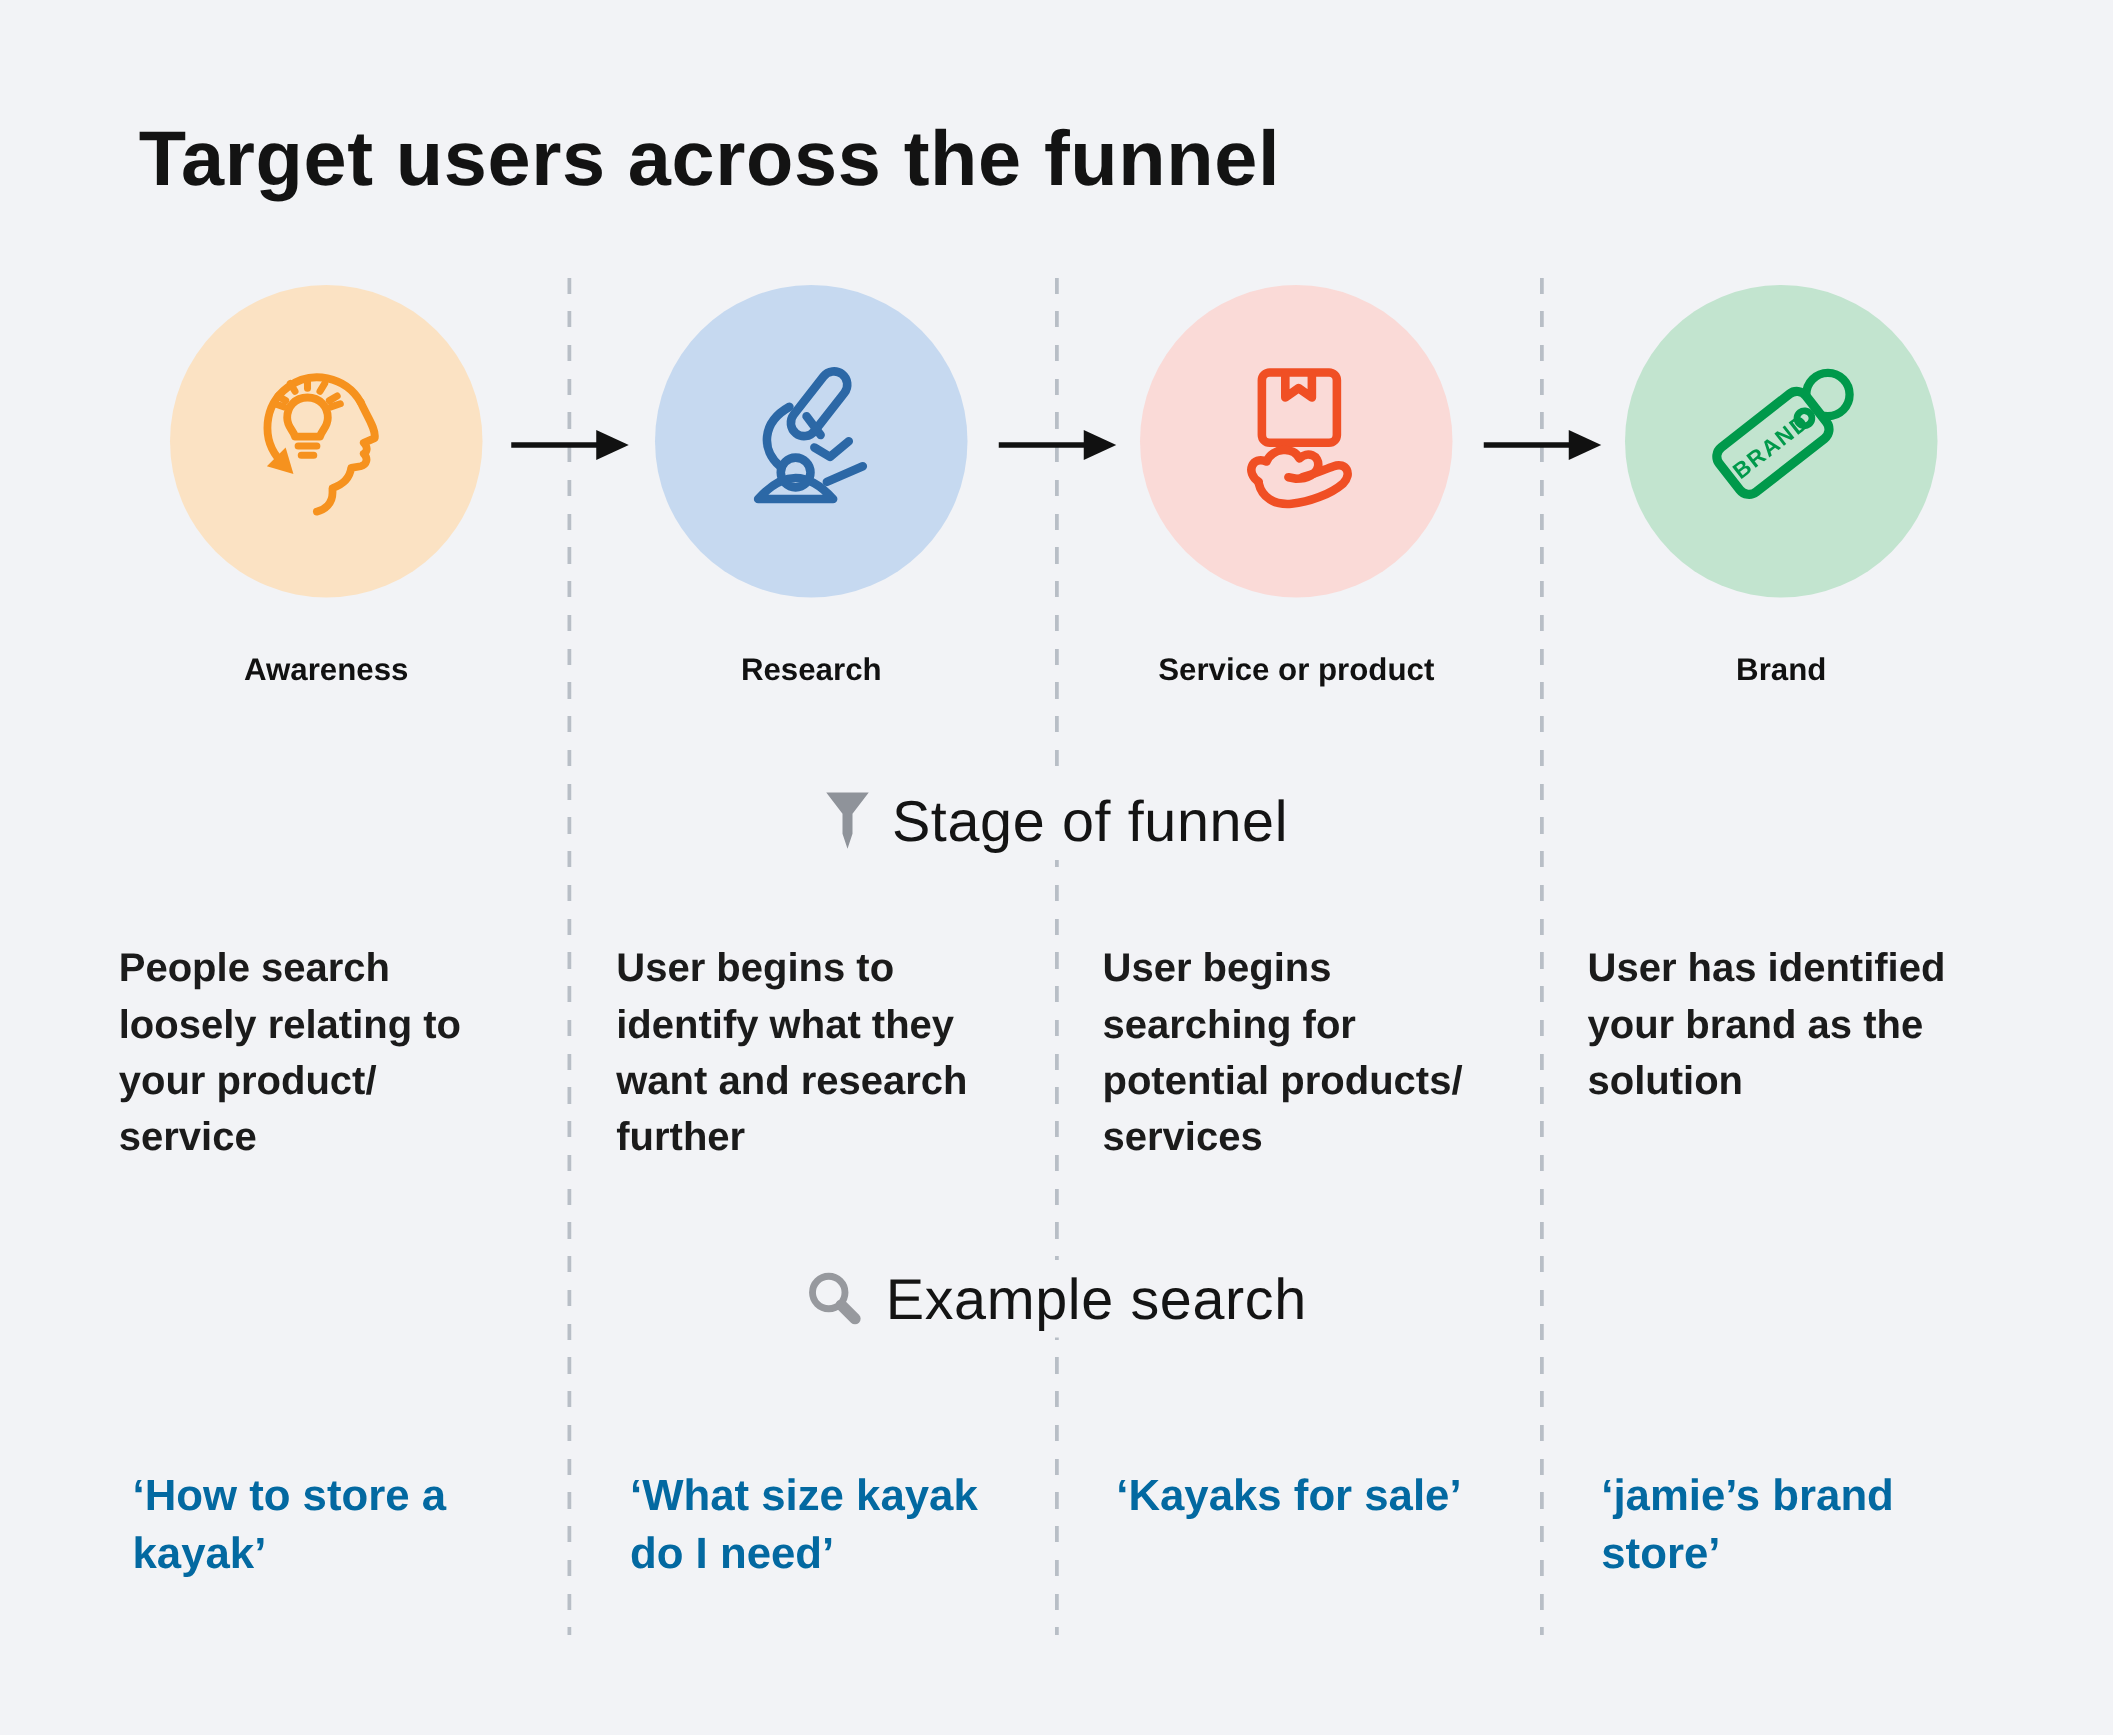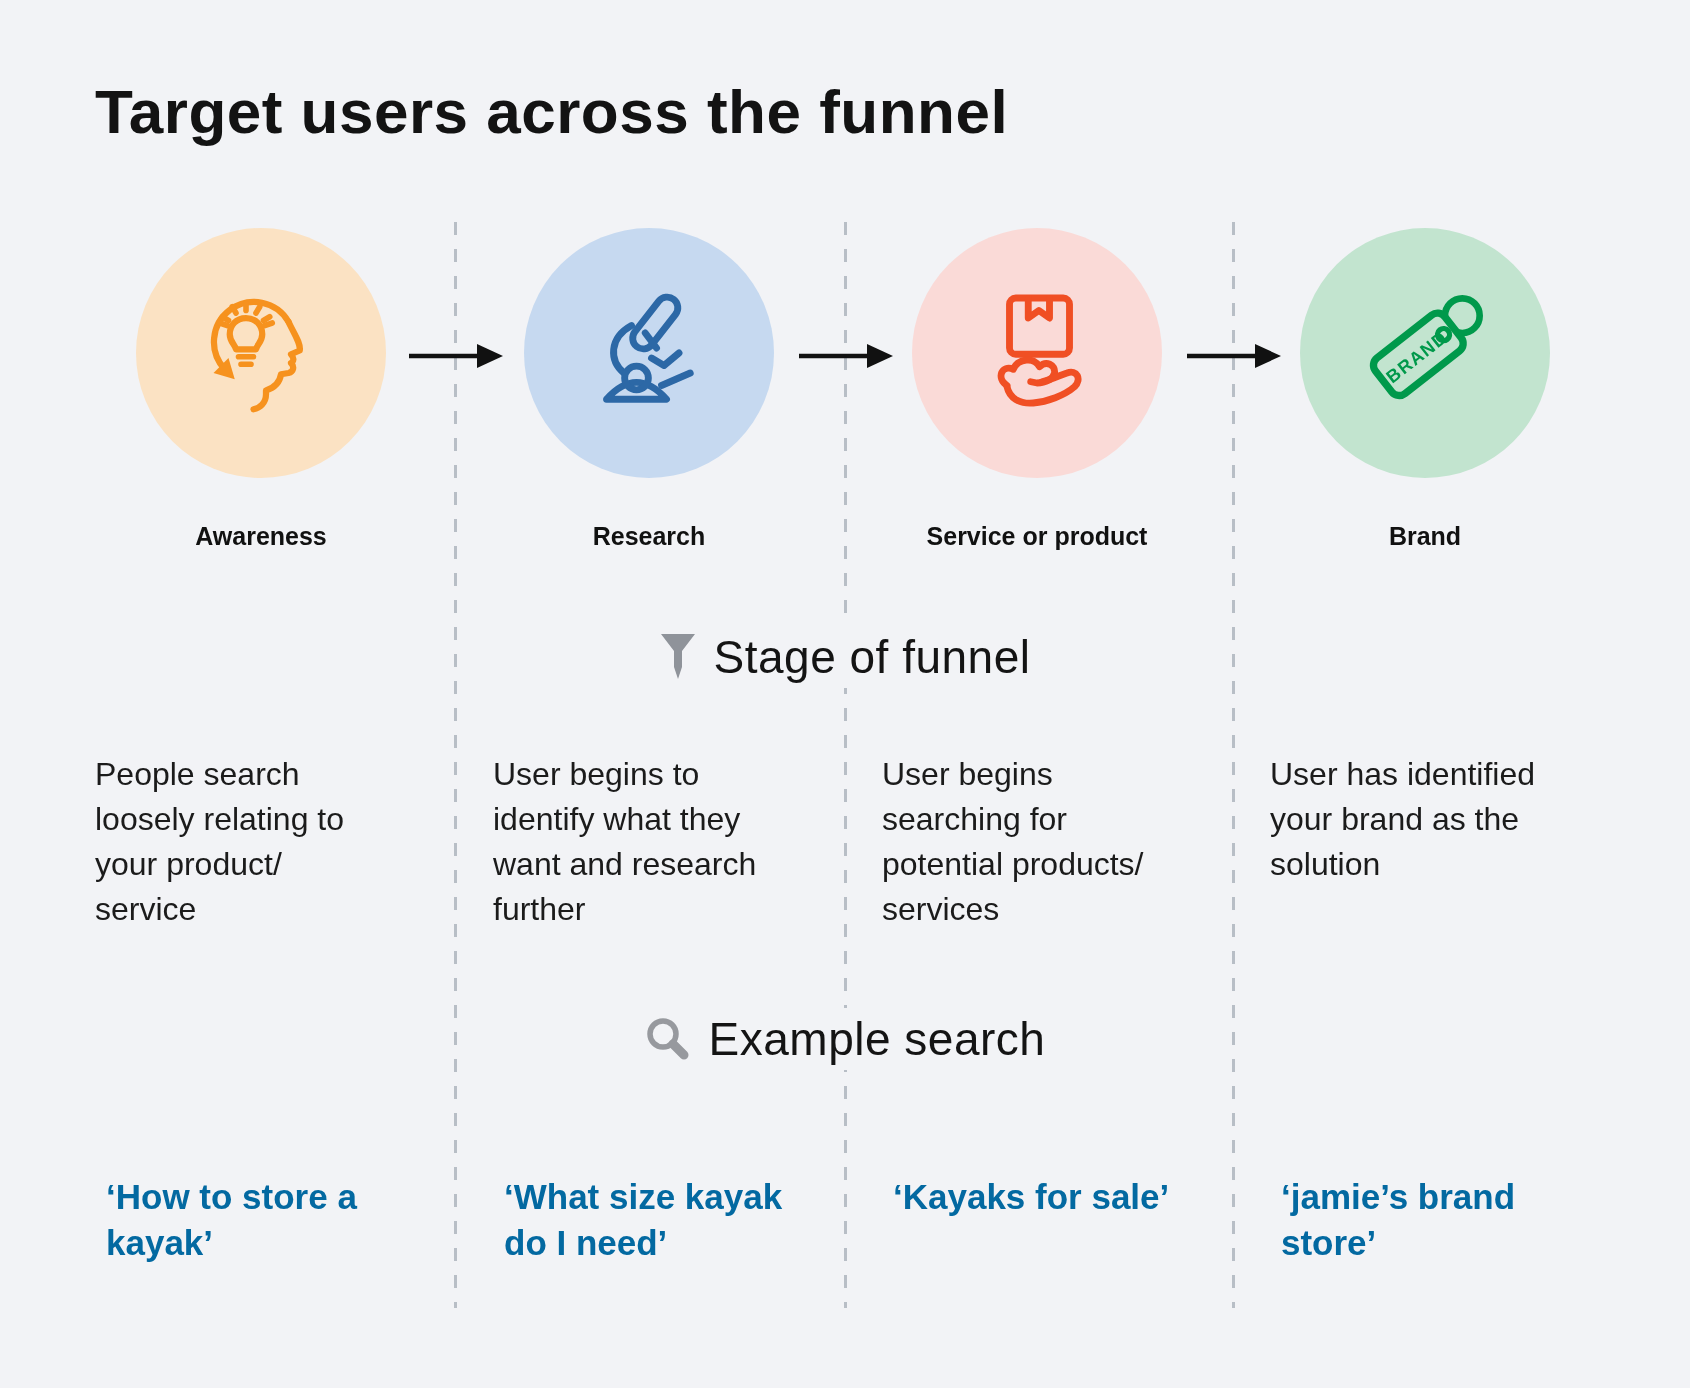--- a/index.html
+++ b/index.html
@@ -1,21 +1,21 @@
 <!DOCTYPE html>
 <html><head>
 <meta charset="utf-8">
 <style>
   html,body{margin:0;padding:0;background:#F2F3F6;}
   #canvas{
     position:relative;width:1690px;height:1388px;background:#F2F3F6;
     font-family:"Liberation Sans", sans-serif;color:#161616;overflow:hidden;
   }
   .title{
-    position:absolute;left:95px;top:76px;margin:0;
+    position:absolute;left:95px;top:76px;margin:16px;
     font-size:62px;font-weight:600;letter-spacing:.5px;color:#131313;
   }
   .dash{
     position:absolute;top:222px;height:1086px;width:3px;z-index:0;
     background:repeating-linear-gradient(to bottom,#B8BEC6 0 13px,transparent 13px 27px);
   }
   .circle{
     position:absolute;top:228px;width:250px;height:250px;border-radius:50%;
     display:flex;align-items:center;justify-content:center;z-index:1;
   }
@@ -30,21 +30,21 @@
     position:absolute;left:0;right:0;display:flex;justify-content:center;z-index:2;
   }
   .header-pill{
     display:flex;align-items:center;gap:18px;background:#F2F3F6;padding:4px 26px;text-align:center;
   }
   .header-pill .htext{
     font-size:46px;font-weight:500;letter-spacing:.5px;color:#141414;
   }
   .desc{
     position:absolute;top:752px;width:340px;margin:0;
-    font-size:32px;line-height:45px;font-weight:400;color:#1b1b1b;white-space:pre-line;
+    font-size:32px;line-height:45px;font-weight:700;color:#1b1b1b;white-space:pre-line;
   }
   .example{
     position:absolute;top:1163px;width:340px;margin:11px;
     font-size:35px;line-height:46px;font-weight:700;color:#0369a1;white-space:pre-line;
   }
   svg{display:block;}
 </style>
 </head>
 <body>
 

